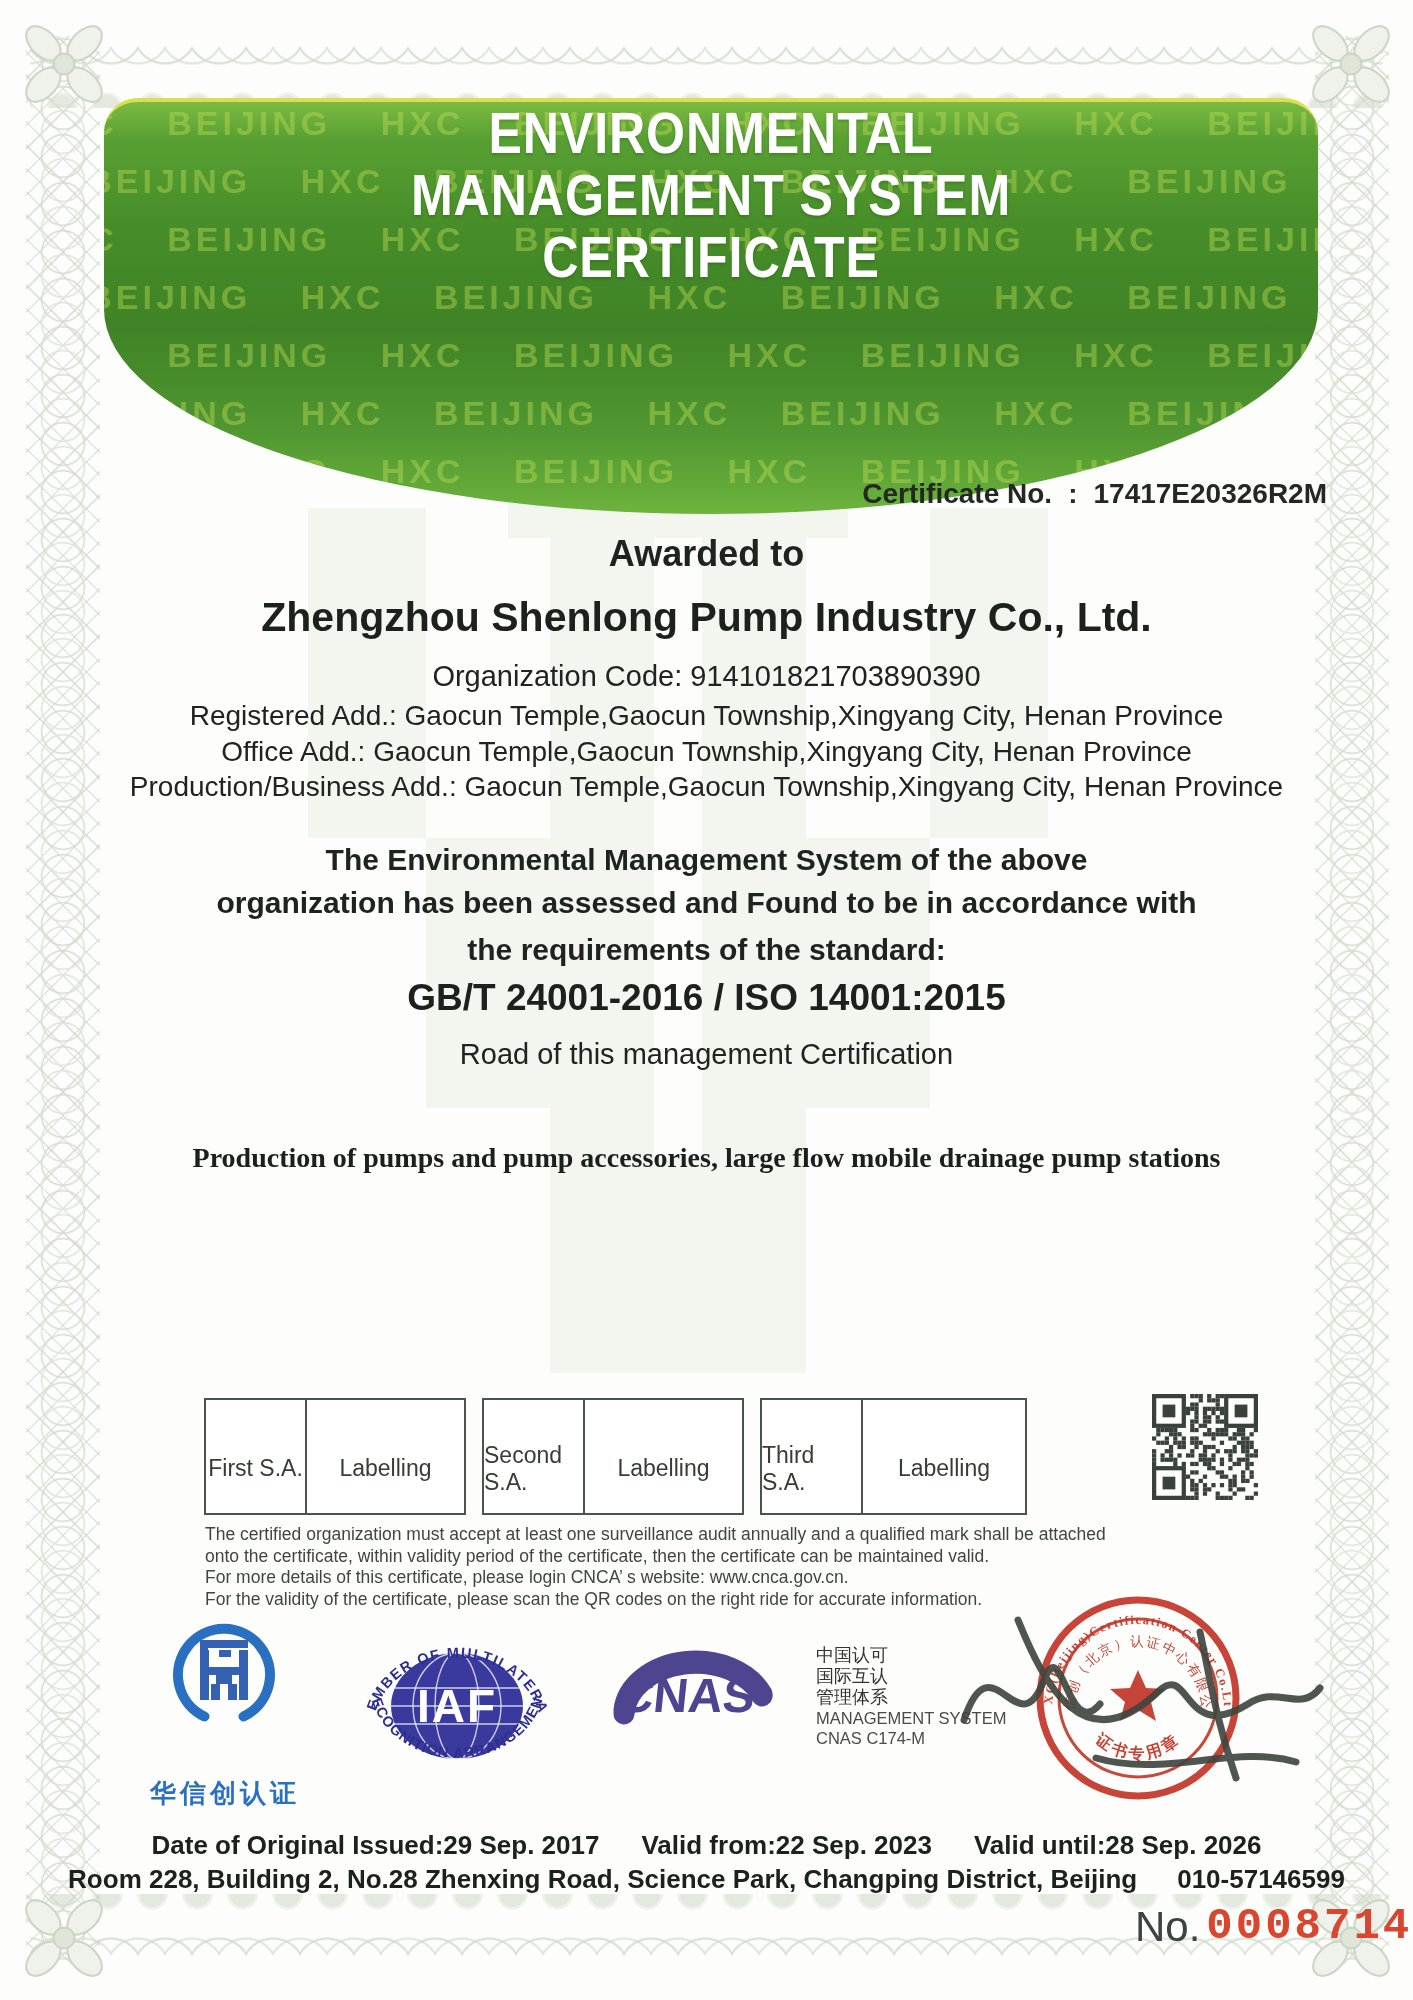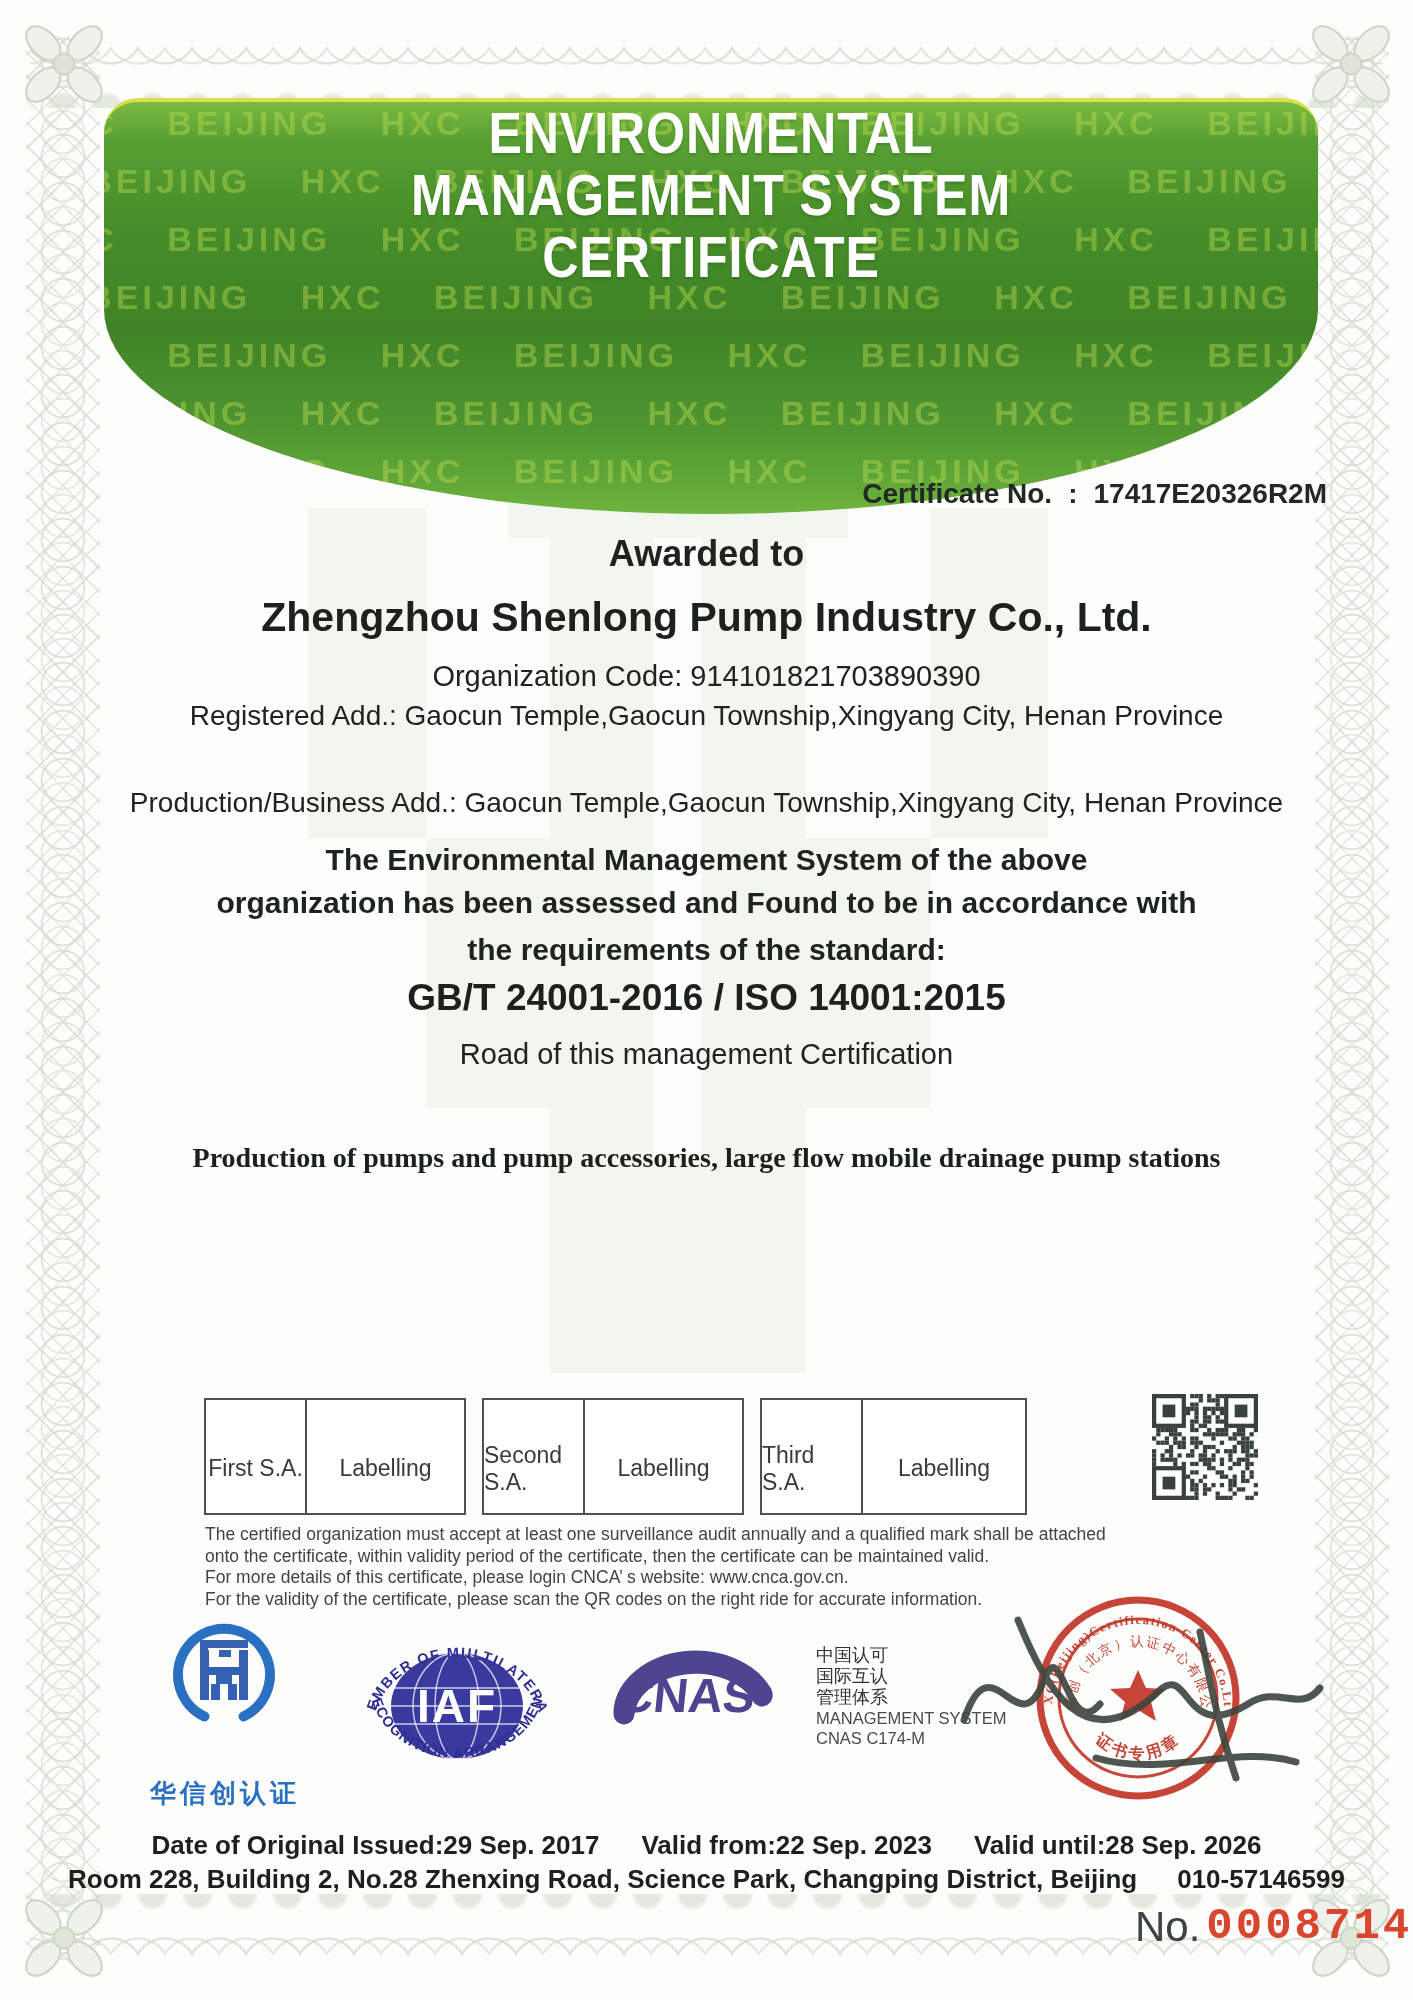--- a/index.html
+++ b/index.html
@@ -52,21 +52,21 @@
 
   
   .abs{position:absolute;left:0;width:100%;text-align:center;color:#222;z-index:2;}
   .cert-no{position:absolute;top:478px;right:86px;z-index:2;font-weight:bold;font-size:28px;color:#232823;}
   .cert-no .sep{margin:0 16px;font-weight:bold;}
   .awarded{top:533px;font-weight:bold;font-size:36px;color:#1e231e;}
   .company{top:594px;font-weight:bold;font-size:41px;color:#1c211c;}
   .orgcode{top:660px;font-size:29px;}
   .addr1{top:700px;font-size:28px;}
   .addr2{top:736px;font-size:28px;}
-  .addr3{top:771px;font-size:28px;margin-top:16px;}
+  .addr3{top:771px;font-size:28px;}
   .assess1{top:843px;font-weight:bold;font-size:30px;color:#1d241d;}
   .assess2{top:886px;font-weight:bold;font-size:30px;color:#1d241d;}
   .assess3{top:933px;font-weight:bold;font-size:30px;color:#1d241d;}
   .standard{top:977px;font-weight:bold;font-size:37px;color:#1c211c;}
   .scopelbl{top:1038px;font-size:29px;}
   .scope1{top:1142px;font-family:"Liberation Serif",serif;font-weight:bold;font-size:28px;color:#1a201a;}
   .scope2{top:1182px;font-family:"Liberation Serif",serif;font-weight:bold;font-size:28px;color:#1a201a;}
 
   
   .sa-table{position:absolute;left:204px;top:1398px;display:flex;z-index:2;}
@@ -192,20 +192,21 @@
   </div>
 
   <div class="cert-no">
     <span>Certificate No.</span><span class="sep">:</span><span>17417E20326R2M</span>
   </div>
 
   <div class="abs awarded">Awarded to</div>
   <div class="abs company">Zhengzhou Shenlong Pump Industry Co., Ltd.</div>
   <div class="abs orgcode">Organization Code: 914101821703890390</div>
   <div class="abs addr1">Registered Add.: Gaocun Temple,Gaocun Township,Xingyang City, Henan Province</div>
+  <div class="abs addr2">Office Add.: Gaocun Temple,Gaocun Township,Xingyang City, Henan Province</div>
   <div class="abs addr3">Production/Business Add.: Gaocun Temple,Gaocun Township,Xingyang City, Henan Province</div>
   <div class="abs assess1">The Environmental Management System of the above</div>
   <div class="abs assess2">organization has been assessed and Found to be in accordance with</div>
   <div class="abs assess3">the requirements of the standard:</div>
   <div class="abs standard">GB/T 24001-2016 / ISO 14001:2015</div>
   <div class="abs scopelbl">Road of this management Certification</div>
   <div class="abs scope1">Production of pumps and pump accessories, large flow mobile drainage pump stations</div>
 
   <div class="sa-table">
     <div class="sa-group">

